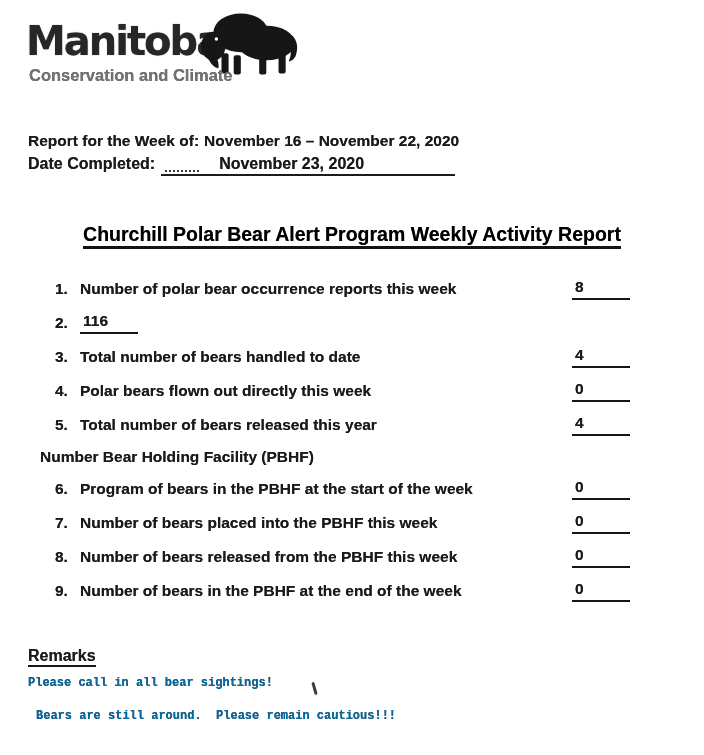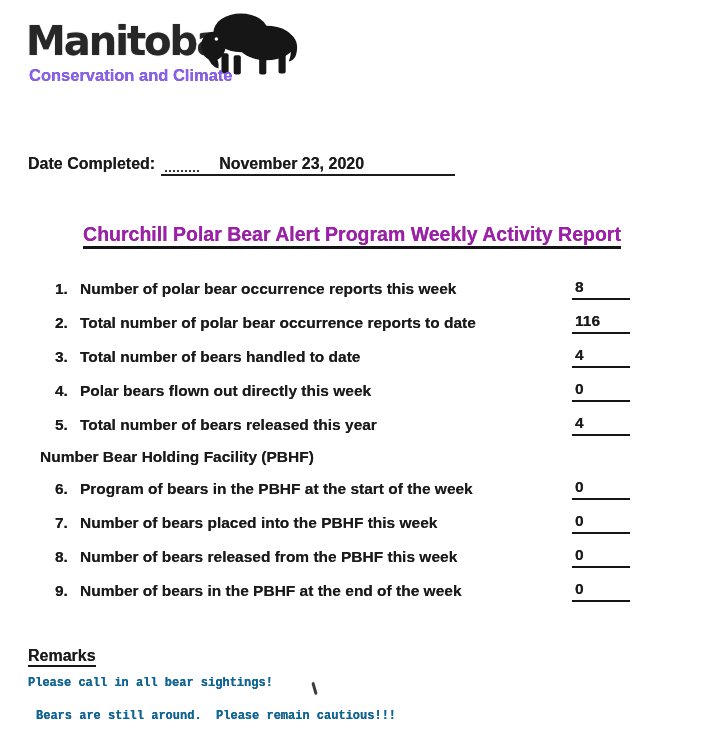--- a/index.html
+++ b/index.html
@@ -13,41 +13,41 @@
   
   .logo-title {
     position:absolute; left:26px; top:18px;
     font-family:"DejaVu Sans", sans-serif;
     font-size:40px; font-weight:800; letter-spacing:-2px; color:#272727;
     text-shadow:0 0 1px rgba(40,40,40,0.65);
   }
   .bison { position:absolute; left:196px; top:6px; width:108px; height:74px; }
   .logo-sub {
     position:absolute; left:29px; top:66px;
-    font-size:16.5px; font-weight:700; color:#8b5cf6;
+    font-size:16.5px; font-weight:700; color:#737373;
   }
 
   
   .week-line { position:absolute; left:28px; top:132px; font-size:15.5px; font-weight:700; }
   .week-line .val { margin-left:5px; }
   .date-line { position:absolute; left:28px; top:155px; font-size:16px; font-weight:700; }
   .date-field {
     display:inline-block; width:294px; margin-left:6px;
     border-bottom:2.5px solid #1c1c1c; padding:0 0 1px 58px;
     position:relative; box-sizing:border-box;
   }
   .scribble {
     position:absolute; left:4px; bottom:2px; width:34px; height:0;
     border-bottom:2.5px dotted #3a3a3a;
   }
 
   
   .title {
     position:absolute; top:223px; left:0; width:704px; margin:0;
-    text-align:center; font-size:19.5px; font-weight:800; color:#a21caf;
+    text-align:center; font-size:19.5px; font-weight:800; color:#000000;
   }
   .title span { border-bottom:3px solid #141414; padding-bottom:1px; }
 
   
   .form { position:absolute; left:55px; top:272px; width:575px; }
   .frow { display:flex; align-items:center; height:34px; }
   .frow .num { width:25px; font-weight:700; font-size:15.5px; flex:none; }
   .frow .lbl { flex:1; font-weight:700; font-size:15.5px; }
   .frow .val {
     flex:none; width:58px; box-sizing:border-box;
@@ -92,35 +92,37 @@
       <rect x="25" y="46" width="7" height="20" rx="2"></rect>
       <rect x="37" y="48" width="7" height="19" rx="2"></rect>
       <rect x="62" y="48" width="7" height="19" rx="2"></rect>
       <rect x="81" y="46" width="7" height="20" rx="2"></rect>
       <path d="M91 27 c8 3 10 13 7 21 c-1 3 -4 6 -7 6 c4 -9 2 -17 -4 -22 z"></path>
     </g>
     <circle cx="20" cy="32" r="1.7" fill="#ffffff"></circle>
   </svg>
   <div class="logo-sub ink">Conservation and Climate</div>
 
+  <div class="week-line ink">
+    <span>Report for the Week of:</span><span class="val">November 16 – November 22, 2020</span>
+  </div>
   <div class="date-line ink">
     <span>Date Completed:</span><span class="date-field"><span class="scribble"></span><span>November 23, 2020</span></span>
   </div>
 
   <h1 class="title ink"><span>Churchill Polar Bear Alert Program Weekly Activity Report</span></h1>
 
   <main class="form">
     <div class="frow ink">
       <span class="num">1.</span>
       <span class="lbl">Number of polar bear occurrence reports this week</span>
       <span class="val">8</span>
     </div>
     <div class="frow ink">
       <span class="num">2.</span>
-      <span class="lbl">Total number of polar bear occurrence reports to date</span>
       <span class="val">116</span>
     </div>
     <div class="frow ink">
       <span class="num">3.</span>
       <span class="lbl">Total number of bears handled to date</span>
       <span class="val">4</span>
     </div>
     <div class="frow ink">
       <span class="num">4.</span>
       <span class="lbl">Polar bears flown out directly this week</span>

